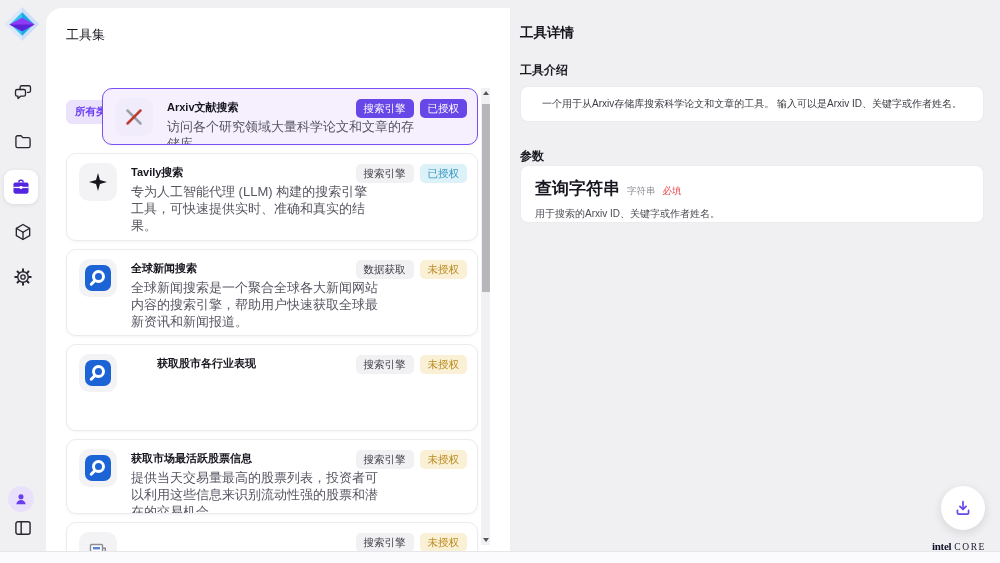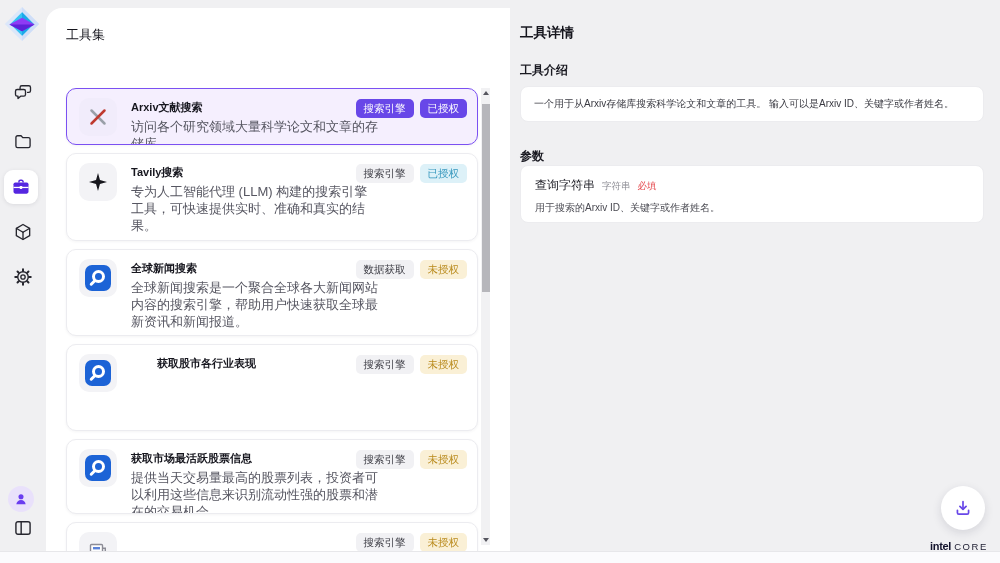--- a/index.html
+++ b/index.html
@@ -53,34 +53,34 @@
   .scrollbar { position:absolute; left:435px; top:80px; width:9px; height:457px; background:#f1f1f3; }
   .sb-btn { position:absolute; left:0; width:9px; height:10px; display:flex; align-items:center; justify-content:center; cursor:pointer; }
   .sb-btn.up { top:0; } .sb-btn.down { bottom:0; }
   .tri-up { width:0; height:0; border-left:3.5px solid transparent; border-right:3.5px solid transparent; border-bottom:4.5px solid #55555e; }
   .tri-down { width:0; height:0; border-left:3.5px solid transparent; border-right:3.5px solid transparent; border-top:4.5px solid #55555e; }
   .sb-thumb { position:absolute; left:0.5px; top:16px; width:8px; height:188px; background:#b6b6bb; cursor:pointer; }
   
   .detail-title { position:absolute; left:520px; top:24px; font-size:13.5px; font-weight:bold; color:#15151d; }
   .intro-title  { position:absolute; left:520px; top:62px; font-size:12px; font-weight:bold; color:#1a1a22; }
   .intro-card { position:absolute; left:520px; top:86px; width:464px; background:#fff; border-radius:8px;
-    padding:10px 13px; font-size:10px; color:#3a3a42; border:1px solid #ececef; }
+    padding:10px 13px; font-size:10px; color:#3a3a42; border:1px solid #ececef;text-align:center; }
   .params-title { position:absolute; left:520px; top:148px; font-size:12px; font-weight:bold; color:#1a1a22; }
   .param-card { position:absolute; left:520px; top:165px; width:464px; height:58px; background:#fff; border-radius:8px;
     padding:11px 14px; border:1px solid #ececef; }
   .param-head { display:flex; align-items:baseline; gap:7px; }
-  .param-name { font-size:12px; font-weight:normal; color:#17171f; }
+  .param-name { font-size:17px; font-weight:bold; color:#17171f; }
   .param-type { font-size:9.5px; color:#8a8a92; }
   .param-req  { font-size:9.5px; color:#e5484d; }
   .param-desc { margin-top:7px; font-size:10px; color:#4a4a52; }
   
   .dl-btn { position:absolute; left:941px; top:486px; width:44px; height:44px; border-radius:50%; background:#fff;
     box-shadow:0 3px 10px rgba(30,30,60,.13); display:flex; align-items:center; justify-content:center; cursor:pointer; }
   .intel { position:absolute; left:928px; top:540px; width:62px; }
-  .intel-row { display:flex; align-items:baseline; justify-content:center; }
+  .intel-row { display:flex; align-items:baseline; justify-content:center;font-family:Liberation Serif, serif; }
   .intel-name { font-size:11px; font-weight:bold; color:#12122c; letter-spacing:-0.3px; }
   .intel-core { font-size:9.5px; font-weight:400; color:#1c1c30; letter-spacing:1.6px; margin-left:3px; }
   .intel-ultra { font-size:5.5px; color:#6a6a72; border:1px solid #c2c2c8; background:#f3f3f5; padding:0 2px;
     width:fit-content; margin-left:auto; margin-right:2px; line-height:7px; }
   
   .bottom-strip { position:absolute; left:0; top:551px; width:1000px; height:12px; background:#fbfbfd; border-top:1px solid #e7e7ea; }
 </style>
 </head>
 <body>
 
@@ -160,21 +160,21 @@
 
 <div class="panel">
   <div class="panel-title">工具集</div>
   <div class="tabs" id="tabs">
       <span class="tab active">所有类别</span>
       <span class="tab">语言翻译</span>
       <span class="tab">数据获取</span>
       <span class="tab">搜索引擎</span>
     </div>
   <div class="cards" id="cards">
-      <div class="card selected" style="height: 57px;">
+      <div class="card selected" style="height: 57px; margin-left: 36px;">
         <div class="tool-icon">
           <svg width="22" height="22" viewBox="0 0 22 22">
             <path d="M4.5 4.5L17.5 17.5" stroke="#9aa0a8" stroke-width="2.5" stroke-linecap="round"></path>
             <path d="M17.5 4.5L4.5 17.5" stroke="#bf3a2f" stroke-width="2.5" stroke-linecap="round"></path>
           </svg>
         </div>
         <div class="tool-mid">
           <div class="tool-name">Arxiv文献搜索</div>
           <div class="tool-desc">访问各个研究领域大量科学论文和文章的存储库。</div>
         </div>

